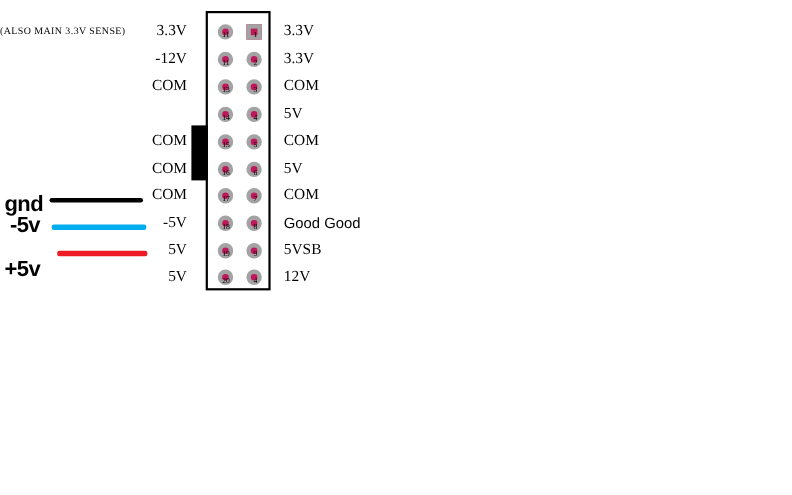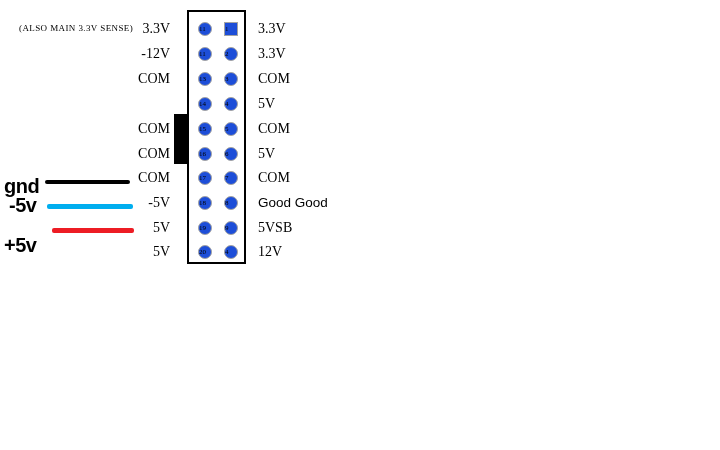--- a/index.html
+++ b/index.html
@@ -2,43 +2,43 @@
 <html><head>
 <meta charset="utf-8">
 <style>
   * { margin:0; padding:0; box-sizing:border-box; }
   body { background:#fff; }
   .canvas {
     position:relative; width:720px; height:450px; background:#ffffff;
     font-family:"Liberation Serif", serif; color:#000; overflow:hidden;
   }
   .note {
-    position:absolute; left:19px; top:23px; font-size:9px; letter-spacing:0.4px;
+    position:absolute; left:0; top:23px; font-size:9px; letter-spacing:0.4px;
     font-family:"Liberation Serif", serif; white-space:nowrap;
   }
   .connector {
     position:absolute; left:187px; top:10px; width:59px; height:254px;
     border:2px solid #000; background:#fff;
   }
   .key-tab {
     position:absolute; left:174px; top:114px; width:15px; height:50px; background:#000;
   }
   .row { position:absolute; left:0; width:420px; height:18px; line-height:18px; }
   .llabel {
     position:absolute; left:0; top:0; width:170px; text-align:right;
     font-size:14px; white-space:nowrap;
   }
   .rlabel {
     position:absolute; left:258px; top:0; font-size:14px; white-space:nowrap;
   }
   .sans { font-family:"Liberation Sans", sans-serif; font-size:13.5px; }
   .pin {
     position:absolute; top:2px; width:14px; height:14px;
-    border:1px solid #a3a3a3; border-radius:50%; background:#1d4ed8;
-    font-size:7px; line-height:12px; text-align:left;
+    border:4px solid #a3a3a3; border-radius:50%; background:#be185d;
+    font-size:7px; line-height:12px; text-align:right;
     font-family:"Liberation Serif", serif;
   }
   .pin.lpin { left:198px; }
   .pin.rpin { left:224px; }
   .pin.square { border-radius:0; }
   .legend-label {
     position:absolute; font-family:"Liberation Sans", sans-serif;
     font-weight:bold; font-size:20px; letter-spacing:-0.5px; line-height:20px;
   }
   .wire { position:absolute; border-radius:2px; }

